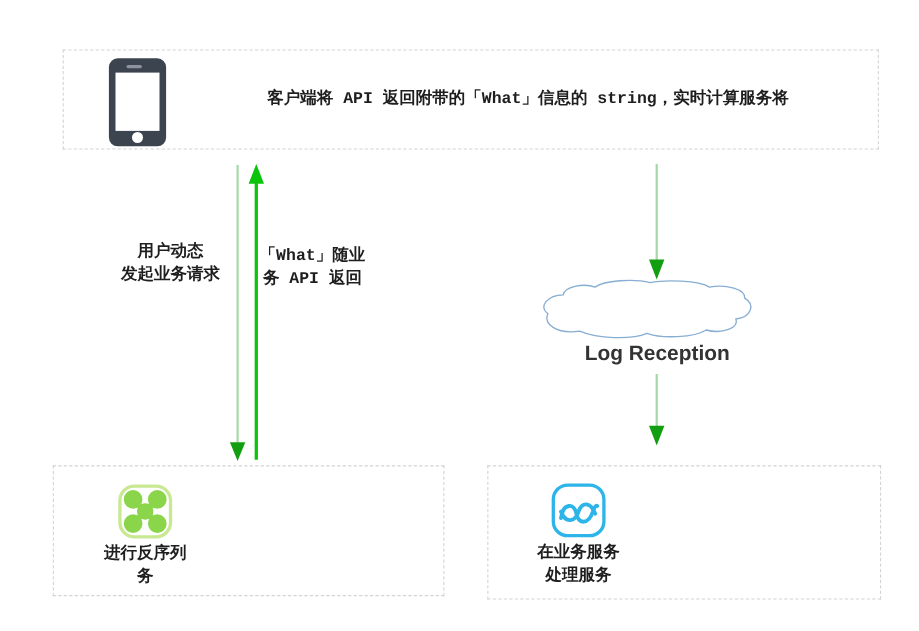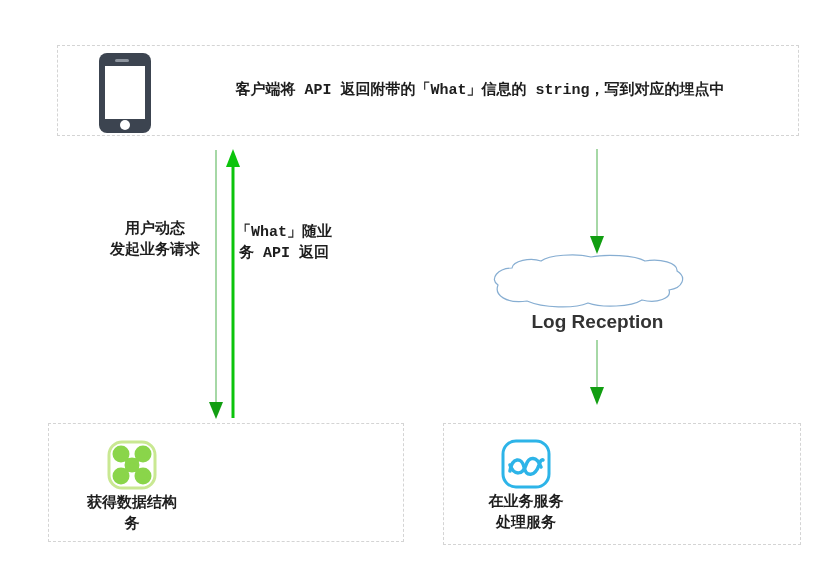--- a/index.html
+++ b/index.html
@@ -52,21 +52,21 @@
 
   <div class="dashed-box box-client"></div>
 
   <svg class="abs" style="left:96px;top:52px;" width="58" height="82" viewBox="0 0 58 82">
     <rect x="3" y="1" width="52" height="80" rx="8" fill="#3c4450"></rect>
     <rect x="9" y="14" width="40" height="53" fill="#ffffff"></rect>
     <rect x="19" y="7" width="14" height="3" rx="1.5" fill="#8d949e"></rect>
     <circle cx="29" cy="73" r="5" fill="#ffffff"></circle>
   </svg>
 
-  <div class="abs txt client-text">客户端将 API 返回附带的「What」信息的 string，写到对应的埋点中</div>
+  <div class="abs txt client-text">客户端将 API 返回附带的「What」信息的 string，实时计算服务将</div>
 
   <svg class="abs overlay" width="835" height="574" viewBox="0 0 835 574">
 
     <line x1="216" y1="150" x2="216" y2="403" stroke-width="2" stroke="#a6d8a6"></line>
     <polygon points="216,419 209,402 223,402" fill="#119e11"></polygon>
 
     <line x1="233" y1="166" x2="233" y2="418" stroke-width="3" stroke="#0cc40c"></line>
     <polygon points="233,149 226,167 240,167" fill="#0cc40c"></polygon>
 
     <line x1="597" y1="149" x2="597" y2="237" stroke-width="2" stroke="#a6d8a6"></line>
@@ -105,21 +105,21 @@
       <line x1="30" y1="30" x2="19" y2="41"></line>
       <line x1="30" y1="30" x2="41" y2="41"></line>
       <circle cx="30" cy="30" r="5"></circle>
       <circle cx="19" cy="19" r="6"></circle>
       <circle cx="41" cy="19" r="6"></circle>
       <circle cx="19" cy="41" r="6"></circle>
       <circle cx="41" cy="41" r="6"></circle>
     </g>
   </svg>
 
-  <div class="abs txt backend-label">获得数据结构
+  <div class="abs txt backend-label">进行反序列
 务</div>
 
   <div class="dashed-box box-realtime"></div>
 
   <svg class="abs" style="left:498px;top:436px;" width="56" height="56" viewBox="0 0 56 56">
     <rect x="5" y="5" width="46" height="46" rx="13" fill="none" stroke-width="3" stroke="#2db4e8"></rect>
     <g fill="none" stroke-width="3.5" stroke-linecap="round" stroke="#2db4e8">
       <path d="M 12,35 C 14,21 24,21 26,31 C 28,41 37,41 41,29 C 42,25 44,23 45,24"></path>
       <path d="M 12,29 C 16,40 25,39 28,29 C 31,20 39,20 43,31"></path>
     </g>

